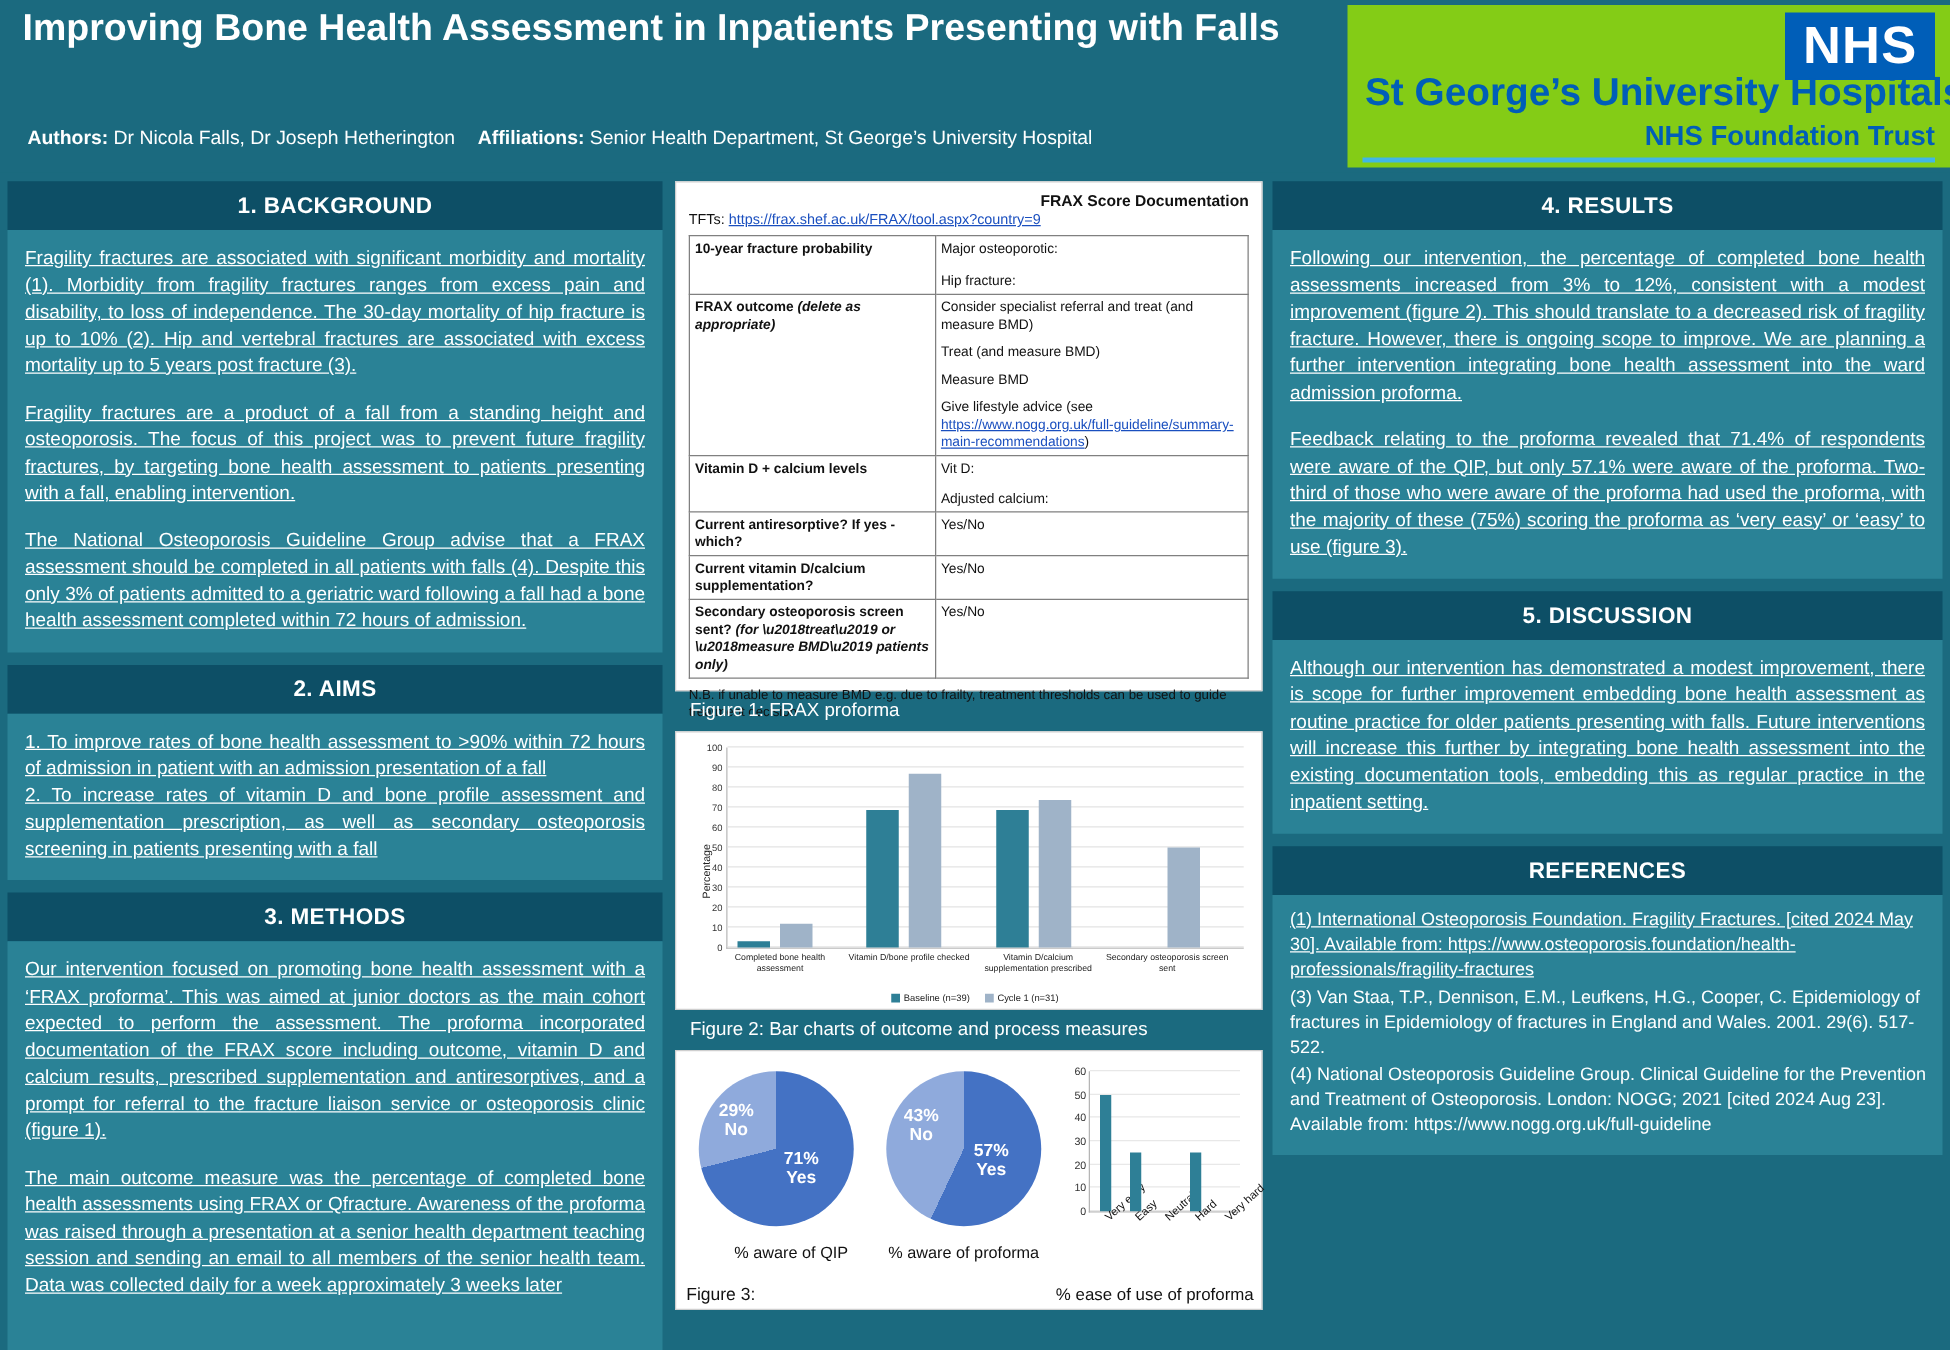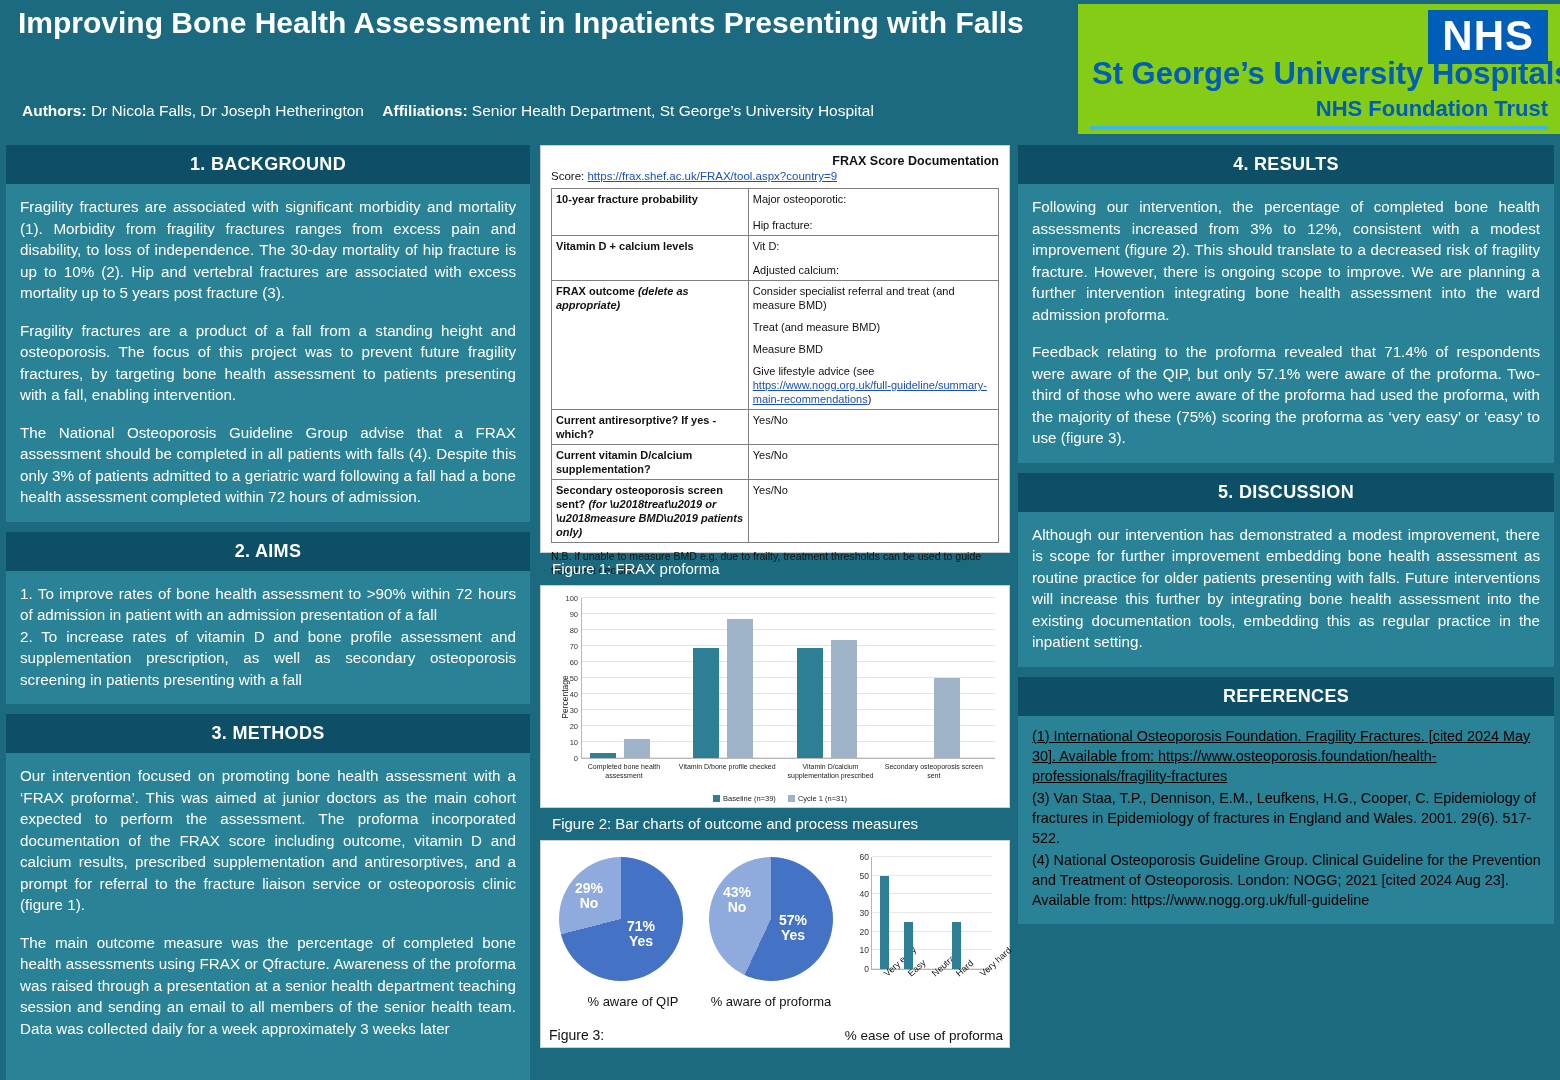--- a/index.html
+++ b/index.html
@@ -106,20 +106,21 @@
     padding: 9px 4px;
     letter-spacing: .3px;
   }
   .sec-body {
     background: #2a8296;
     color: #ffffff;
     font-size: 15.2px;
     line-height: 21.5px;
     text-align: justify;
     padding: 12px 14px 14px 14px;
+    text-decoration: underline;
   }
   .sec-body p { margin: 0 0 16px 0; }
   .sec-body p:last-child { margin-bottom: 0; }
   .gap { height: 10px; }
 
   
   .fig-panel {
     background: #ffffff;
     border: 1px solid #cfcfcf;
     box-sizing: border-box;
@@ -270,21 +271,21 @@
   }
   .sb-caption {
     position: absolute;
     right: 6px; bottom: 4px;
     font-size: 13.5px; color: #111;
   }
 
   
   .ref-body {
     background: #2a8296;
-    color: #000000;
+    color: #ffffff;
     font-size: 14.4px;
     line-height: 20px;
     padding: 10px 12px 12px 14px;
   }
   .ref-body div { margin-bottom: 2px; }
   .u { text-decoration: underline; }
 </style>
 </head>
 <body>
 
@@ -331,46 +332,46 @@
       <p>The main outcome measure was the percentage of completed bone health assessments using FRAX or Qfracture. Awareness of the proforma was raised through a presentation at a senior health department teaching session and sending an email to all members of the senior health team. Data was collected daily for a week approximately 3 weeks later</p>
     </div>
   </div>
 
   <div class="col col-mid">
 
     <div class="fig-panel" style="height:408px">
       <div class="frax">
         <div class="frax-title">FRAX Score Documentation</div>
         <div class="frax-link">
-          <span>Score:</span>
+          <span>TFTs:</span>
           <span class="lnk">https://frax.shef.ac.uk/FRAX/tool.aspx?country=9</span>
         </div>
         <table class="ft">
           <tbody>
               <tr>
             <td class="lab">10-year fracture probability</td>
             <td>
               <div>Major osteoporotic:</div>
               <div style="margin-top:12px">Hip fracture:</div>
             </td>
           </tr>
           <tr>
-            <td class="lab">Vitamin D + calcium levels</td>
-            <td>
-              <div>Vit D:</div>
-              <div style="margin-top:10px">Adjusted calcium:</div>
-            </td>
-          </tr>
-          <tr>
             <td class="lab">FRAX outcome <span class="it">(delete as appropriate)</span></td>
             <td>
               <div>Consider specialist referral and treat (and measure BMD)</div>
               <div style="margin-top:8px">Treat (and measure BMD)</div>
               <div style="margin-top:8px">Measure BMD</div>
               <div style="margin-top:8px">Give lifestyle advice (see <span class="lnk">https://www.nogg.org.uk/full-guideline/summary-main-recommendations</span>)</div>
+            </td>
+          </tr>
+          <tr>
+            <td class="lab">Vitamin D + calcium levels</td>
+            <td>
+              <div>Vit D:</div>
+              <div style="margin-top:10px">Adjusted calcium:</div>
             </td>
           </tr>
           <tr>
             <td class="lab">Current antiresorptive? If yes - which?</td>
             <td>Yes/No</td>
           </tr>
           <tr>
             <td class="lab">Current vitamin D/calcium supplementation?</td>
             <td>Yes/No</td>
           </tr>

